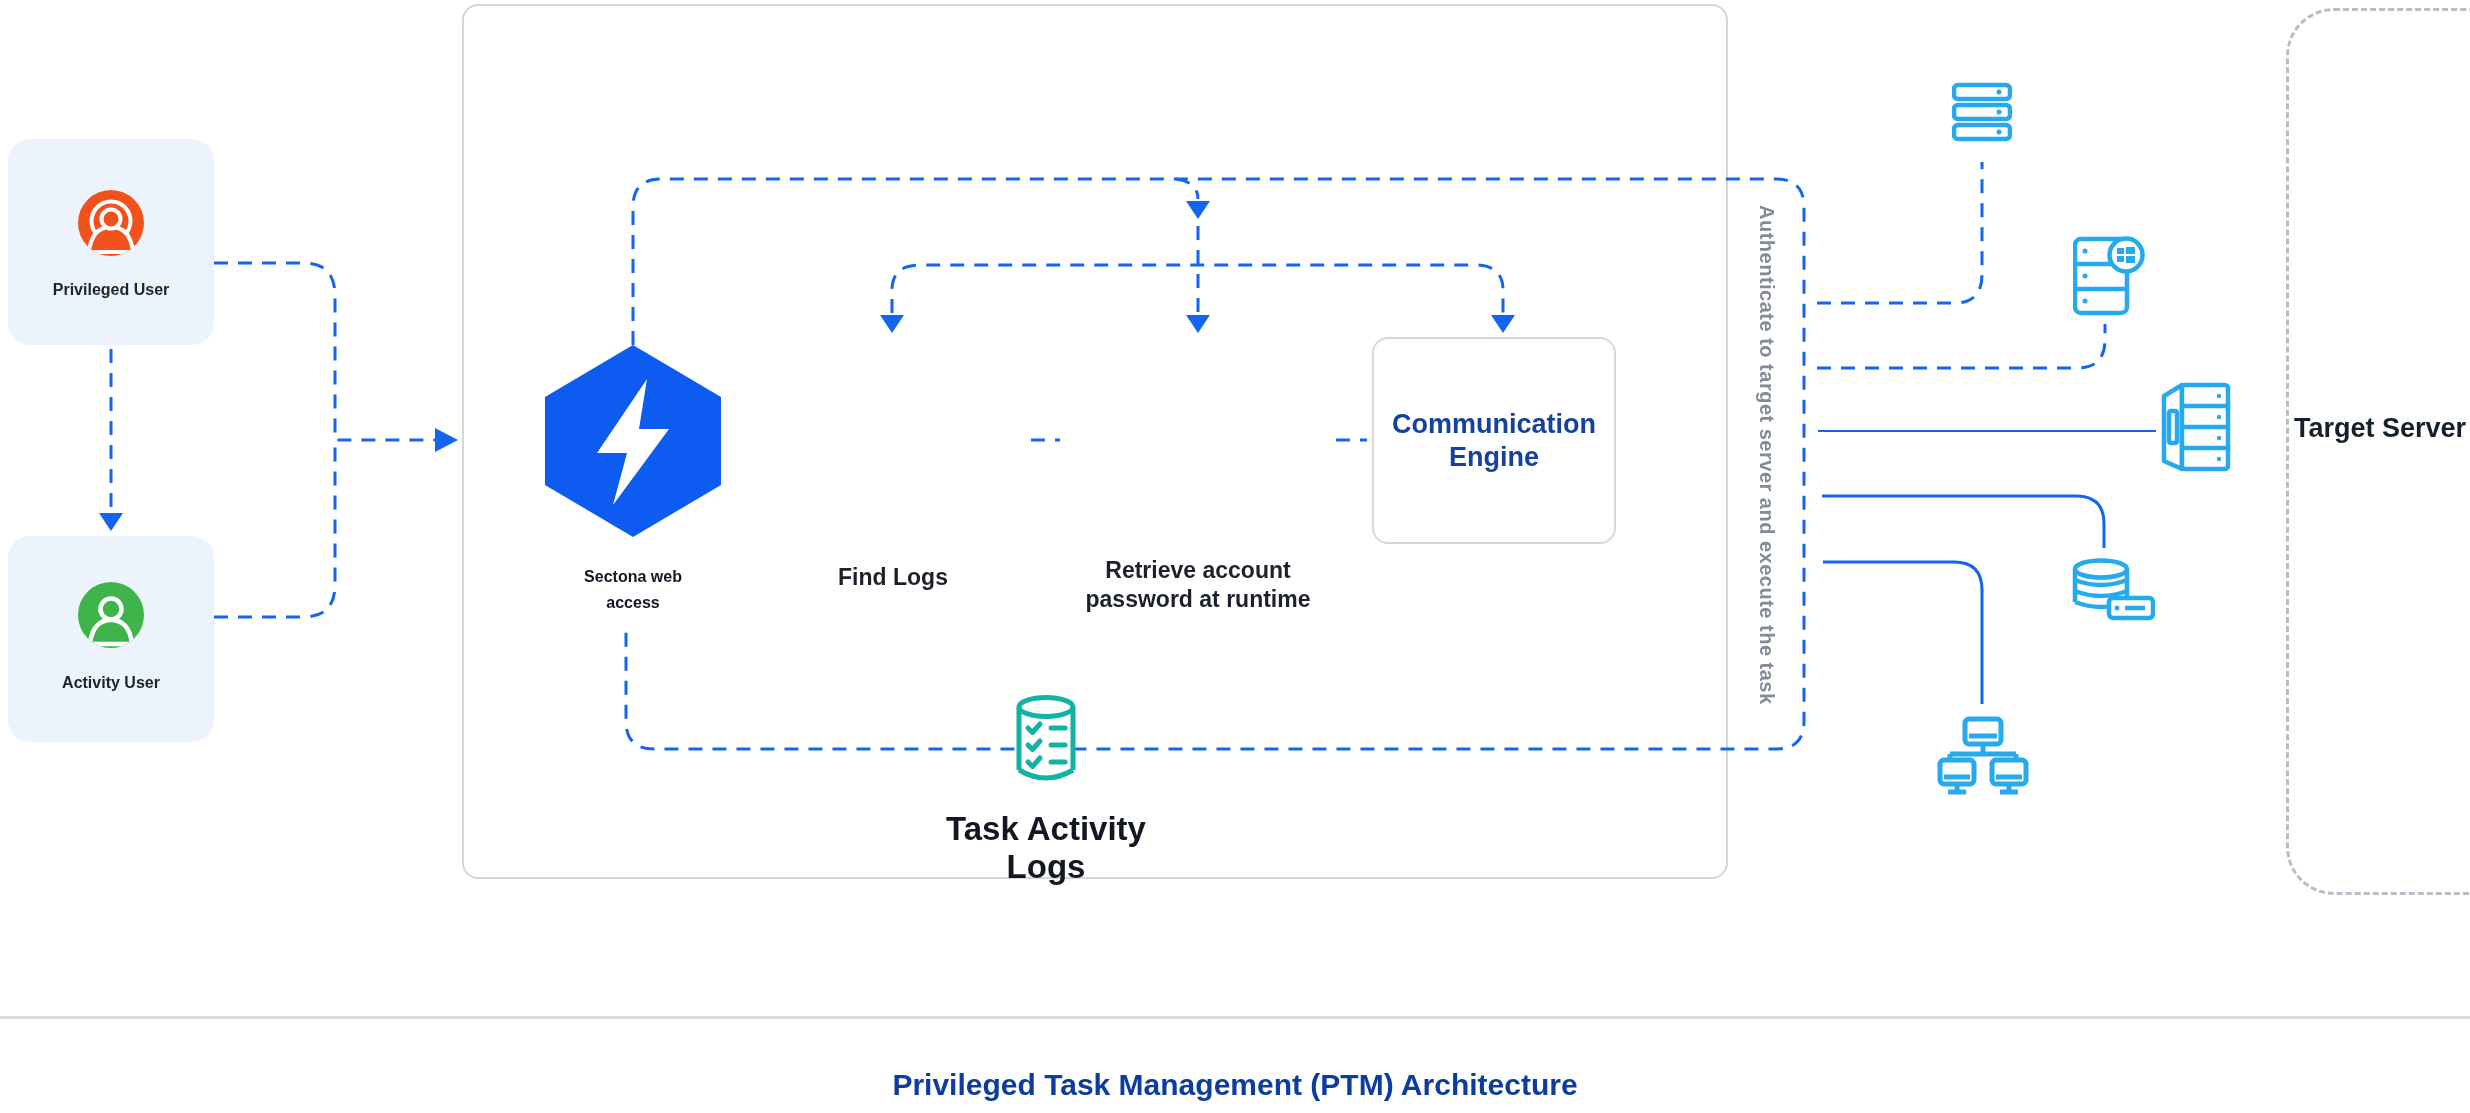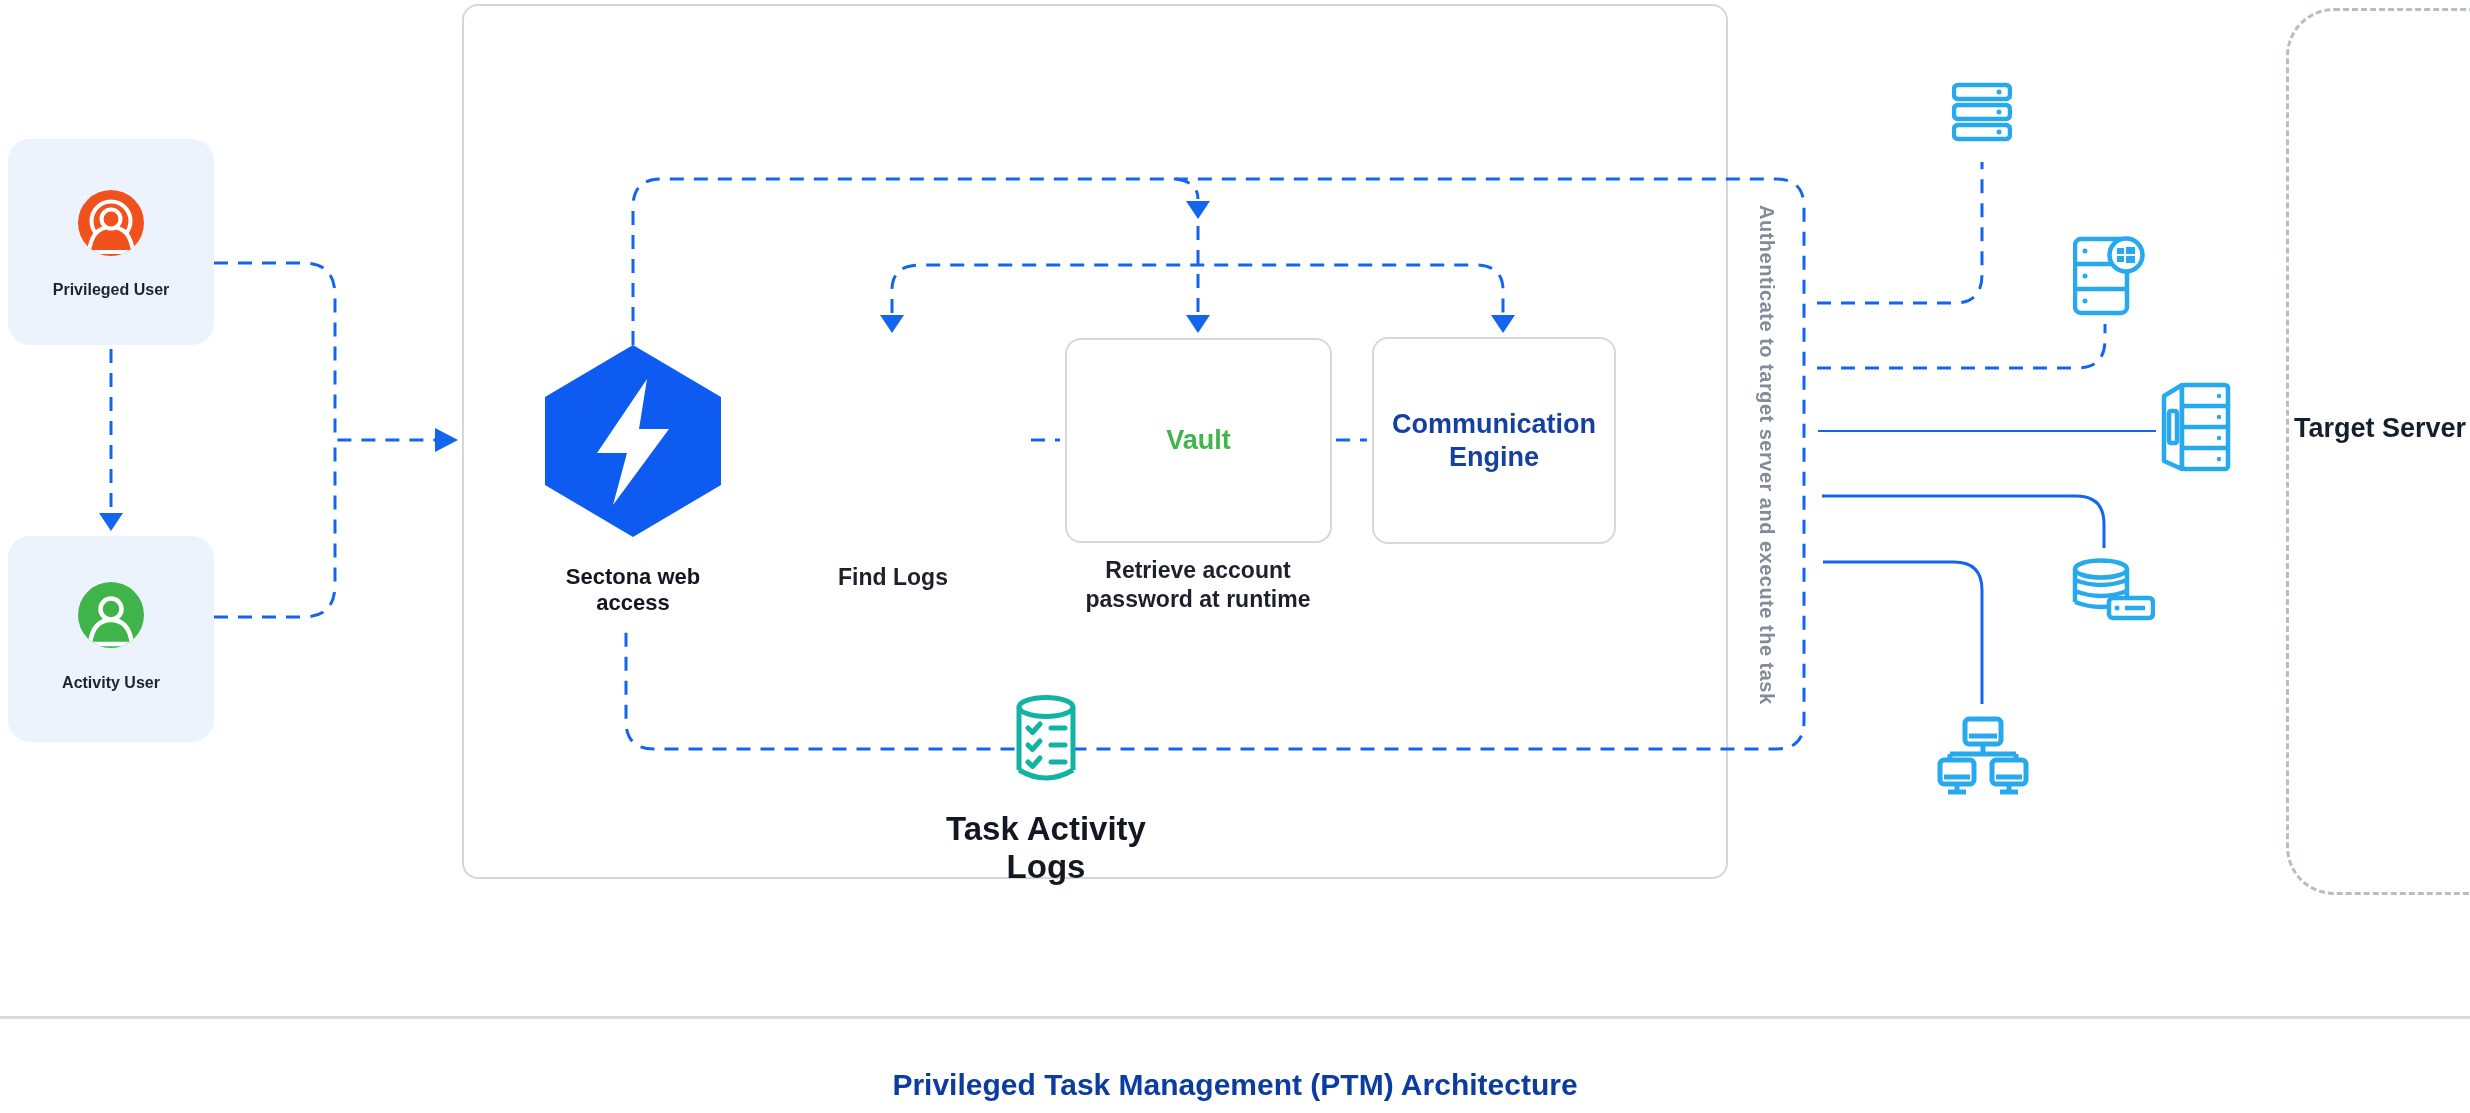--- a/index.html
+++ b/index.html
@@ -13,21 +13,21 @@
   .panel{left:462px;top:4px;width:1266px;height:875px;background:#ffffff;
          border:2px solid #d5d6d9;border-radius:16px;box-sizing:border-box;}
   
   .module-box{background:#fff;border:2px solid #d7d8db;border-radius:16px;box-sizing:border-box;
               display:flex;align-items:center;justify-content:center;text-align:center;}
   .module-name{font-size:27px;font-weight:700;line-height:33px;}
   .mod-orange{color:#f5541c;max-width:130px;}
   .mod-green{color:#3fb54b;max-width:220px;}
   .mod-navy{color:#14409f;max-width:230px;}
   .caption{text-align:center;font-size:23px;font-weight:700;color:#1d212b;line-height:29px;}
-  .gateway-label{text-align:center;font-size:22px;font-weight:700;color:#121722;line-height:26px;}
+  .gateway-label{text-align:center;font-size:16px;font-weight:700;color:#121722;line-height:26px;}
   .logs-label{text-align:center;font-size:33px;font-weight:700;color:#121722;}
   .side-note{writing-mode:vertical-rl;font-size:20px;font-weight:600;color:#838b9a;
              display:flex;align-items:center;justify-content:center;letter-spacing:0.5px;}
   .target-label{text-align:center;font-size:27px;font-weight:700;color:#15202c;}
   .target-zone{border:3px dashed #b7bdc6;border-radius:48px;box-sizing:border-box;}
   .divider{left:0;top:1016px;width:2470px;height:3px;background:#d9dadb;}
   .page-title{left:0;right:0;top:1068px;text-align:center;font-size:30px;font-weight:700;color:#0c3c9f;}
   svg{display:block;}
 </style>
 </head>
@@ -106,23 +106,20 @@
   <div class="abs actor-label" style="left:8px;top:674px;">Activity User</div>
 
   <div class="abs" style="left:537px;top:337px;">
     <svg width="192" height="208" viewBox="0 0 192 208">
       <polygon points="96,8 184,60 184,148 96,200 8,148 8,60" fill="#0d5bf0"></polygon>
       <path d="M110,42 L60,116 H90 L76,168 L132,92 H102 Z" fill="#ffffff"></path>
     </svg>
   </div>
   <div class="abs gateway-label" style="left:558px;top:564px;width:150px;">Sectona web access</div>
 
-  <div class="abs module-box" style="left:1065px;top:338px;width:267px;height:205px;">
-    <div class="module-name mod-green">Vault</div>
-  </div>
   <div class="abs module-box" style="left:1372px;top:337px;width:244px;height:207px;">
     <div class="module-name mod-navy">Communication Engine</div>
   </div>
 
   <div class="abs caption" style="left:793px;top:563px;width:200px;">Find Logs</div>
   <div class="abs caption" style="left:1068px;top:556px;width:260px;">Retrieve account password at runtime</div>
 
   <div class="abs" style="left:1013px;top:694px;">
     <svg width="66" height="90" viewBox="0 0 66 90">
       <path d="M6,13 H60 V76 Q33,92 6,76 Z" fill="#ffffff"></path>

